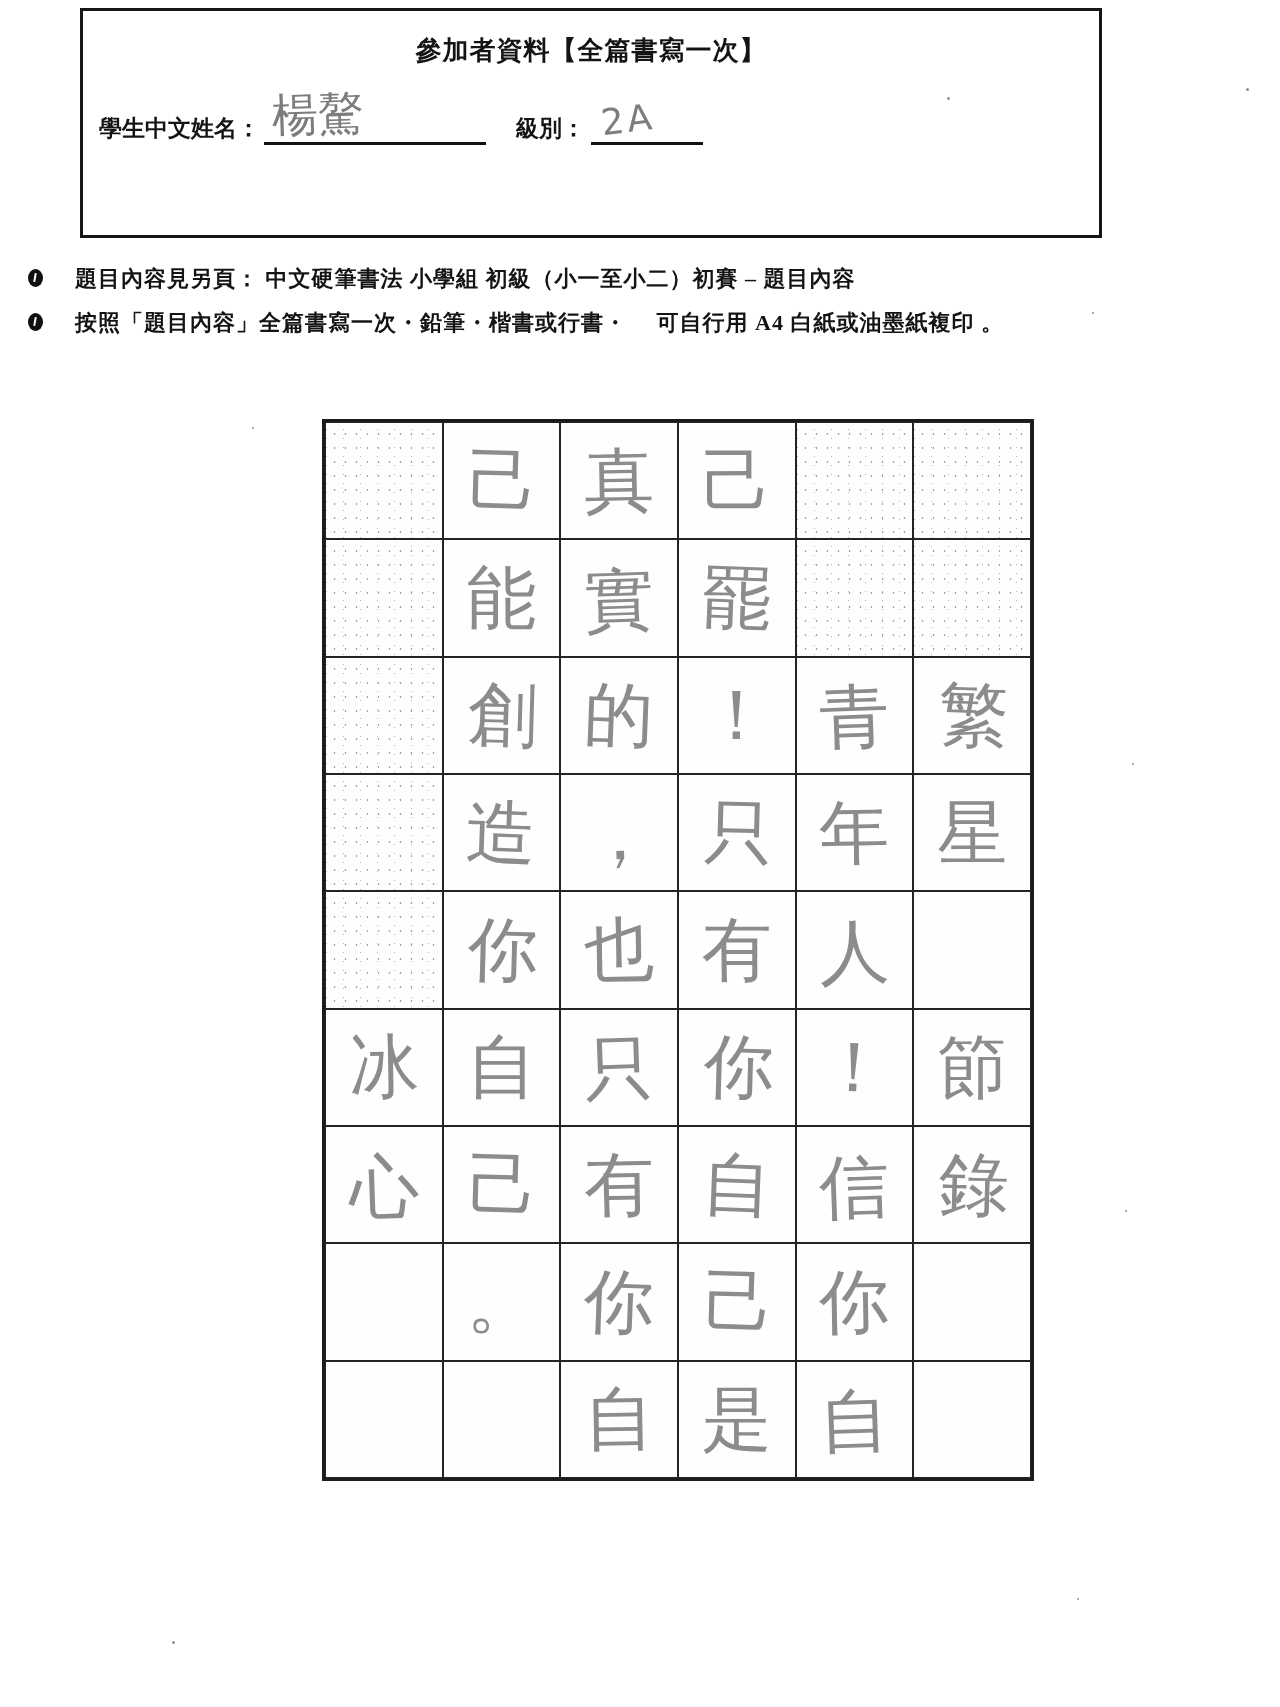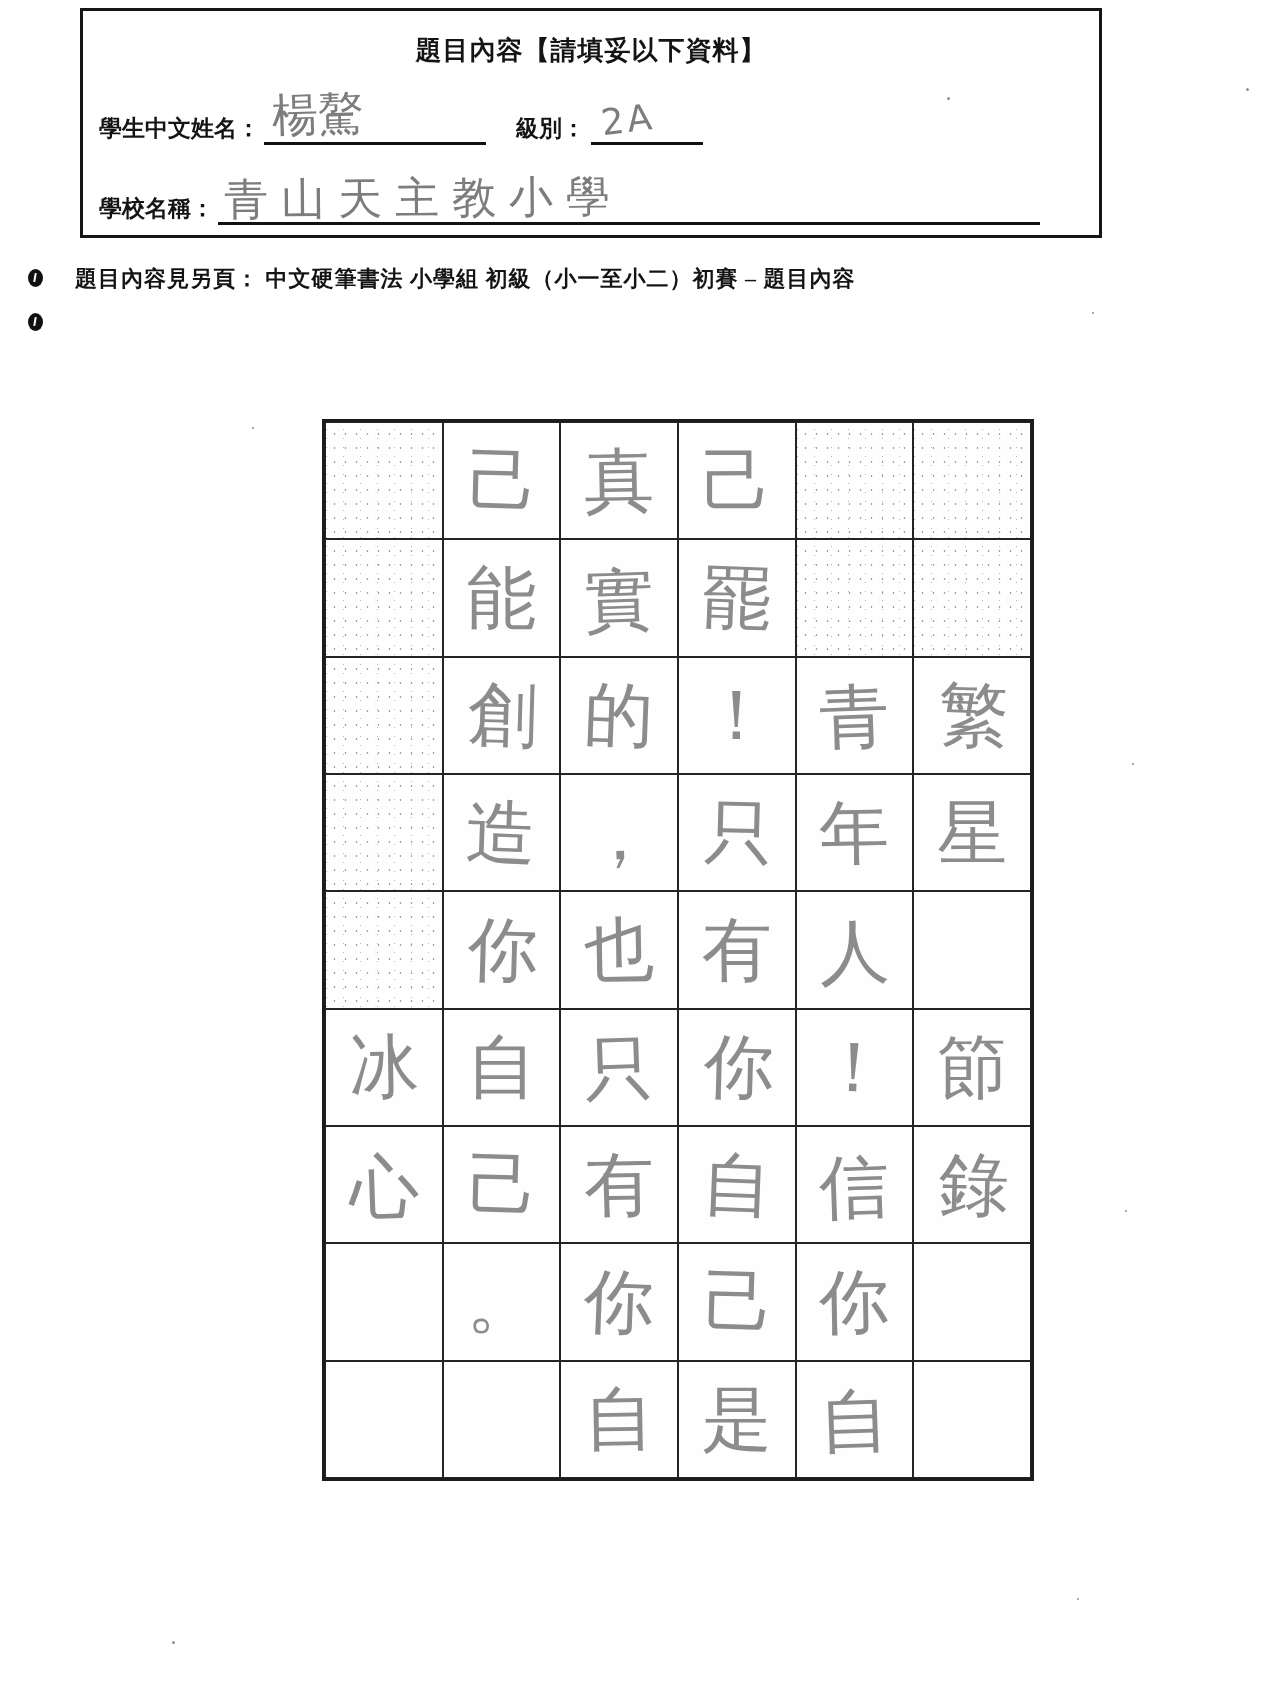--- a/index.html
+++ b/index.html
@@ -66,49 +66,44 @@
   }
   
   .speck{position:absolute;background:#8f8f8f;width:3px;height:3px;border-radius:50%;}
 </style>
 </head>
 <body>
 
 <div class="page">
 
   <div class="info-box">
-    <div class="form-title">題目內容【請填妥以下資料】</div>
+    <div class="form-title">參加者資料【全篇書寫一次】</div>
 
     <div class="field-row row-1">
       <span class="field-label">學生中文姓名：</span>
       <span class="write-line line-name">
         <span class="hw hw-name">楊驁</span>
       </span>
       <span class="gap"></span>
       <span class="field-label">級別：</span>
       <span class="write-line line-class">
         <span class="hw hw-class">2A</span>
       </span>
     </div>
 
-    <div class="field-row row-2">
-      <span class="field-label">學校名稱：</span>
-      <span class="write-line line-school">
-        <span class="hw hw-school">青山天主教小學</span>
-      </span>
-    </div>
   </div>
 
   <div class="bullets">
     <div class="bullet-row">
       <span class="bullet-icon"></span>
       <span class="bullet-text">題目內容見另頁： 中文硬筆書法 小學組 初級（小一至小二）初賽 – 題目內容</span>
     </div>
     <div class="bullet-row">
       <span class="bullet-icon"></span>
+      <span class="bullet-text">按照「題目內容」全篇書寫一次・鉛筆・楷書或行書・　 可自行用 A4 白紙或油墨紙複印 。</span>
     </div>
   </div>
 
   <div class="grid">
       <div class="cell noise">
         <span class="hw"></span>
       </div>
       <div class="cell">
         <span class="hw">己</span>
       </div>

